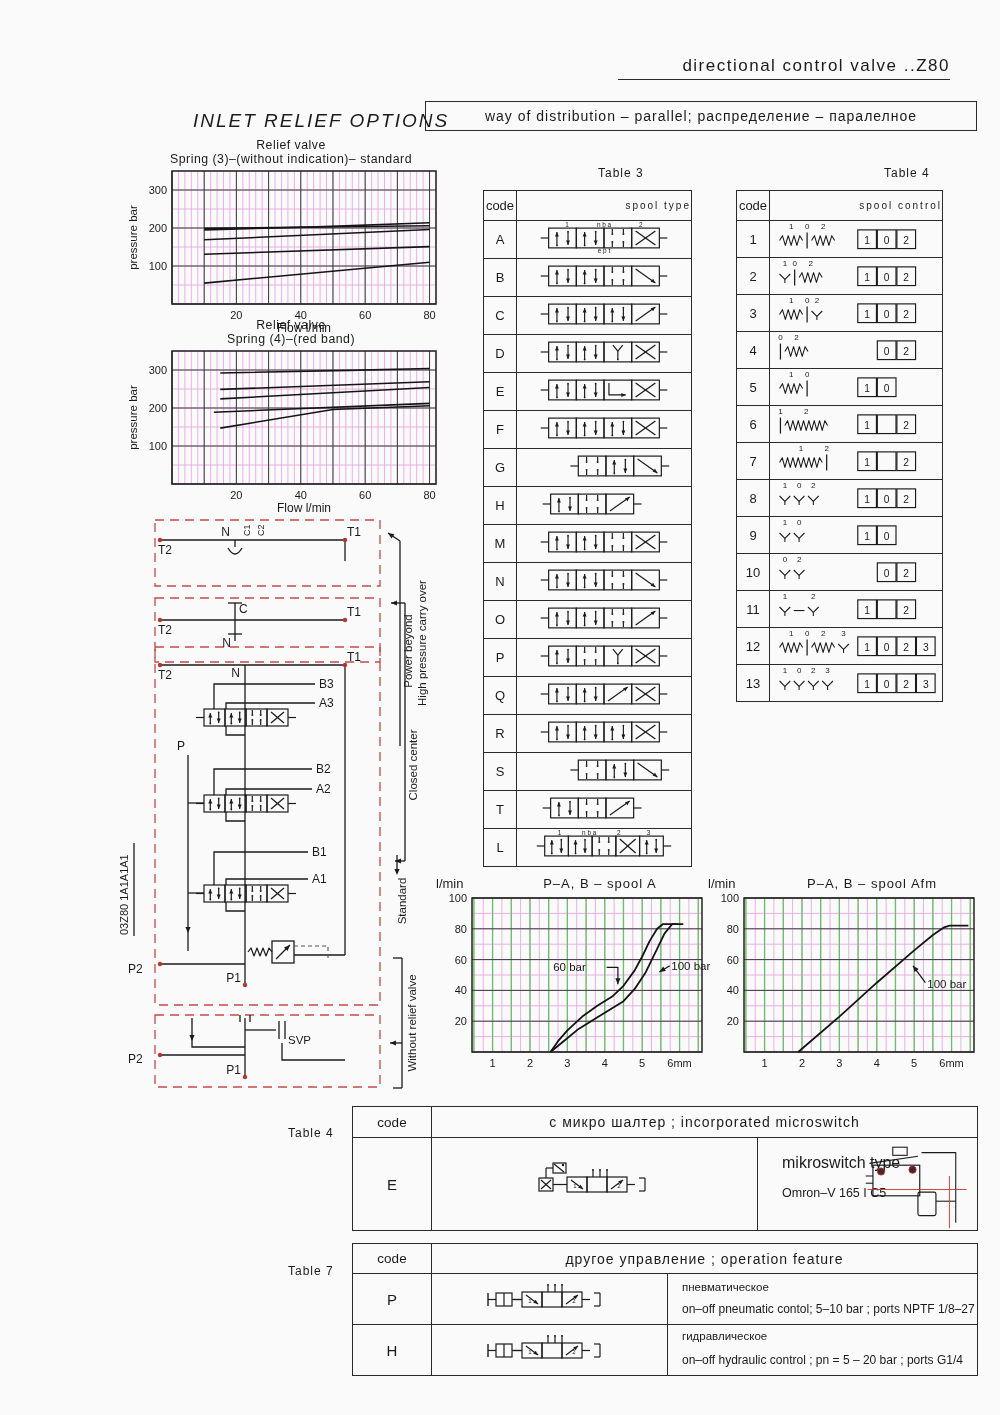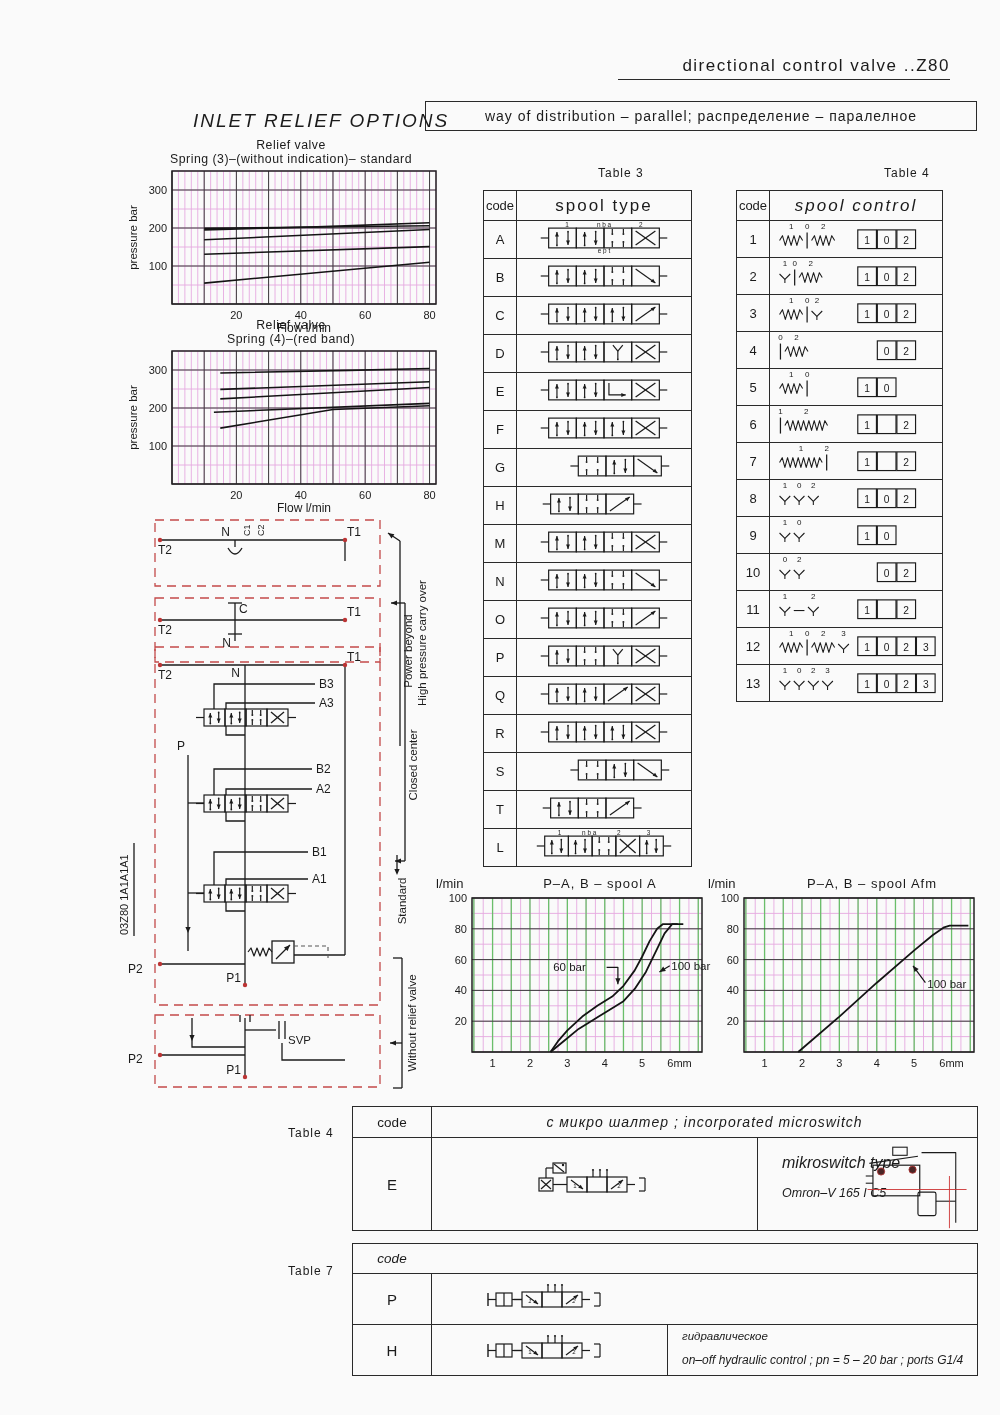--- a/index.html
+++ b/index.html
@@ -17,30 +17,30 @@
   .ftitle-row .yl{width:46px;text-align:left;}
   .ftitle-row .tt{flex:1;text-align:center;letter-spacing:1px;}
   table.dtab{border-collapse:collapse;background:transparent;}
   table.dtab td,table.dtab th{border:1.3px solid #2a2a2a;padding:0;font-weight:normal;}
   #t3{left:483px;top:190px;}
   #t4{left:736px;top:190px;}
   .tab-label{font-size:12px;letter-spacing:1px;}
   #t3-label{left:598px;top:166px;}
   #t4-label{left:884px;top:166px;}
   .codecol{width:32px;text-align:center;font-size:13px;}
-  .hdr{font-size:17px;letter-spacing:2px;text-align:center;height:29px;margin-left:20px;}
+  .hdr{font-size:10px;letter-spacing:2px;text-align:right;height:29px;margin-left:20px;}
   .symcell{text-align:center;vertical-align:middle;}
   #t5-label{left:288px;top:1126px;}
   #t6-label{left:288px;top:1264px;}
   .btable{position:absolute;border:1.5px solid #2a2a2a;background:transparent;}
   #t5{left:352px;top:1106px;width:624px;}
   #t6{left:352px;top:1243px;width:624px;}
   .brow{display:flex;}
   .bcell{border-right:1.3px solid #2a2a2a;display:flex;align-items:center;justify-content:center;}
-  .bcell:last-child{border-right:none;font-style:italic;}
+  .bcell:last-child{border-right:none;}
   .bhead{border-bottom:1.3px solid #2a2a2a;}
   .codebig{font-size:15px;}
   .t-title{font-size:14px;letter-spacing:1px;}
   .txtcell{flex:1;position:relative;display:block;}
   .l1{font-size:16px;}
   .l2{font-size:12.5px;}
   svg text{font-family:"Liberation Sans",sans-serif;}
 </style>
 </head>
 <body>
@@ -915,21 +915,21 @@
           </svg></td>
       </tr>
     </tbody>
 </table>
 
 <div class="abs tab-label" id="t4-label">Table 4</div>
 <table class="dtab abs" id="t4">
   <thead>
   <tr style="height:29px;">
     <th class="codecol">code</th>
-    <th class="hdr" style="width:172px;font-style:italic;">spool control</th>
+    <th class="hdr" style="width:172px;">spool control</th>
   </tr>
   </thead>
   <tbody id="t4body">
       <tr style="height: 32.3px;">
         <td class="codecol">1</td>
         <td class="symcell" style="width: 172px;"><svg width="170" height="32" viewBox="0 0 188 36">
             <text x="21" y="9" font-size="9" text-anchor="middle" fill="#1b1b1b">1</text>
             <polyline points="8,22 11.25,16.5 14.5,27.5 17.75,16.5 21,27.5 24.25,16.5 27.5,27.5 30.75,16.5 34,22" fill="none" stroke="#1b1b1b" stroke-width="1.2" stroke-linejoin="round"></polyline>
             <text x="39" y="9" font-size="9" text-anchor="middle" fill="#1b1b1b">0</text>
             <line x1="39" y1="13" x2="39" y2="31" stroke="#1b1b1b" stroke-width="1.4"></line>
@@ -1433,20 +1433,21 @@
           <line x1="93" y1="40" x2="93" y2="98" stroke="#c33" stroke-width="1"></line>
         </svg>
     </div>
   </div>
 </div>
 
 <div class="abs tab-label" id="t6-label">Table 7</div>
 <div class="btable" id="t6">
   <div class="brow bhead" style="height:29px;">
     <div class="bcell" style="width:78px;font-size:13.5px;">code</div>
+    <div class="bcell t-title" style="flex:1;">другое управление ;  operation feature</div>
   </div>
   <div class="brow bhead" style="height:50px;">
     <div class="bcell codebig" style="width:78px;">P</div>
     <div class="bcell" style="width:235px;">
       <svg width="180" height="46" viewBox="0 0 180 46">
           <rect x="62" y="16" width="20" height="15" fill="none" stroke="#1b1b1b" stroke-width="1.2"></rect>
           <line x1="66" y1="19" x2="78" y2="28" stroke="#1b1b1b" stroke-width="1.2"></line>
           <polygon points="78,28 73.2,26.8 75.7,23.7" fill="#1b1b1b"></polygon>
           <rect x="82" y="16" width="20" height="15" fill="none" stroke="#1b1b1b" stroke-width="1.2"></rect>
           <rect x="102" y="16" width="20" height="15" fill="none" stroke="#1b1b1b" stroke-width="1.2"></rect>
@@ -1464,20 +1465,24 @@
           <text x="114" y="27" font-size="6" text-anchor="middle" fill="#1b1b1b">2</text>
           <line x1="134" y1="17" x2="140" y2="17" stroke="#1b1b1b" stroke-width="1.2"></line>
           <line x1="140" y1="17" x2="140" y2="30" stroke="#1b1b1b" stroke-width="1.2"></line>
           <line x1="134" y1="30" x2="140" y2="30" stroke="#1b1b1b" stroke-width="1.2"></line>
           <line x1="28" y1="17" x2="28" y2="30" stroke="#1b1b1b" stroke-width="1.4"></line>
           <line x1="28" y1="23.5" x2="36" y2="23.5" stroke="#1b1b1b" stroke-width="1.2"></line>
           <rect x="36" y="17" width="16" height="13" fill="none" stroke="#1b1b1b" stroke-width="1.2"></rect>
           <line x1="44" y1="17" x2="44" y2="30" stroke="#1b1b1b" stroke-width="1.2"></line>
           <line x1="52" y1="23.5" x2="62" y2="23.5" stroke="#1b1b1b" stroke-width="1.2"></line>
         </svg>
+    </div>
+    <div class="bcell txtcell">
+      <div class="l1" style="position:absolute;left:14px;top:7px;font-size:11.5px;">пневматическое</div>
+      <div class="l2" style="position:absolute;left:14px;top:28px;font-size:12px;">on–off pneumatic contol;  5–10 bar ;  ports NPTF 1/8–27</div>
     </div>
   </div>
   <div class="brow" style="height:50px;">
     <div class="bcell codebig" style="width:78px;">H</div>
     <div class="bcell" style="width:235px;">
       <svg width="180" height="46" viewBox="0 0 180 46">
           <rect x="62" y="16" width="20" height="15" fill="none" stroke="#1b1b1b" stroke-width="1.2"></rect>
           <line x1="66" y1="19" x2="78" y2="28" stroke="#1b1b1b" stroke-width="1.2"></line>
           <polygon points="78,28 73.2,26.8 75.7,23.7" fill="#1b1b1b"></polygon>
           <rect x="82" y="16" width="20" height="15" fill="none" stroke="#1b1b1b" stroke-width="1.2"></rect>

